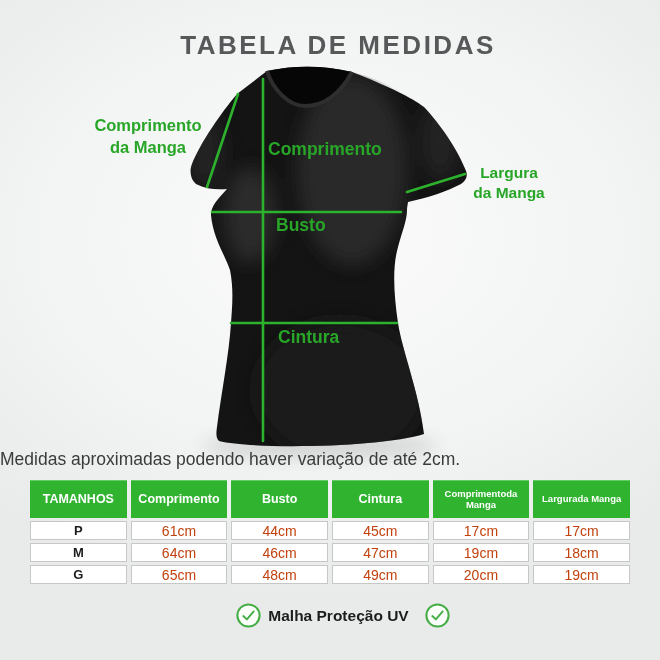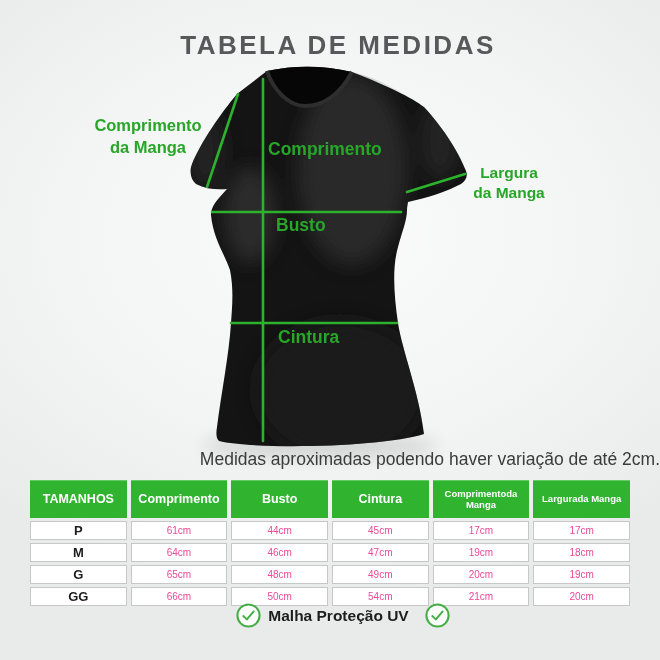--- a/index.html
+++ b/index.html
@@ -26,37 +26,37 @@
   }
   .diag-label span{display:block;}
   .lbl-sleeve-length{left:78px;top:114px;width:140px;text-align:center;font-size:16.5px;line-height:22px;}
   .lbl-length{left:268px;top:139px;font-size:17.5px;}
   .lbl-sleeve-width{left:466px;top:163px;width:86px;text-align:center;font-size:15.5px;line-height:20px;}
   .lbl-bust{left:276px;top:215px;font-size:17.5px;}
   .lbl-waist{left:278px;top:327px;font-size:17.5px;}
   
   .note{
     position:absolute;top:449px;left:0;width:660px;margin:0;
-    text-align:right;font-size:17.5px;color:#3b3b3b;
+    text-align:left;font-size:17.5px;color:#3b3b3b;
   }
   
   table.size-table{
     position:absolute;left:26px;top:477px;width:608px;
     border-collapse:separate;border-spacing:4px 3px;table-layout:fixed;
     z-index:2;
   }
   .size-table th{
     background:#30b430;color:#ffffff;font-weight:bold;
     font-size:12.5px;height:38px;padding:0;vertical-align:middle;
     box-shadow:inset 0 1px 0 #63cb63;
   }
   .size-table th.two-line{font-size:9.5px;line-height:1.18;}
   .size-table td{
     background:#ffffff;border:1px solid #c7c7c7;
-    text-align:center;font-size:10px;color:#ec4899;
+    text-align:center;font-size:14px;color:#c2410c;
     height:17px;padding:0;vertical-align:middle;
   }
   .size-table td.size-cell{font-weight:bold;color:#1c1c1c;font-size:13px;}
   
   .features{
     position:absolute;top:602px;left:13px;width:660px;
     display:flex;justify-content:center;align-items:center;gap:15px;
     z-index:2;
   }
   .feature{display:flex;align-items:center;gap:6px;}
@@ -190,28 +190,20 @@
         <td>18cm</td>
       </tr>
       <tr>
         <td class="size-cell">G</td>
         <td>65cm</td>
         <td>48cm</td>
         <td>49cm</td>
         <td>20cm</td>
         <td>19cm</td>
       </tr>
-      <tr>
-        <td class="size-cell">GG</td>
-        <td>66cm</td>
-        <td>50cm</td>
-        <td>54cm</td>
-        <td>21cm</td>
-        <td>20cm</td>
-      </tr>
     </tbody>
   </table>
 
   <div class="features">
     <div class="feature">
       <svg class="check-icon" width="27" height="27" viewBox="0 0 28 28">
         <circle cx="14" cy="14" r="11.5" fill="#fcfefc" stroke="#44ad44" stroke-width="2.1"></circle>
         <path d="M8.6 14.6 L12.3 18 L19.4 9.8" fill="none" stroke="#44ad44" stroke-width="2" stroke-linecap="round" stroke-linejoin="round"></path>
       </svg>
       <span class="label">Malha Proteção UV</span>

